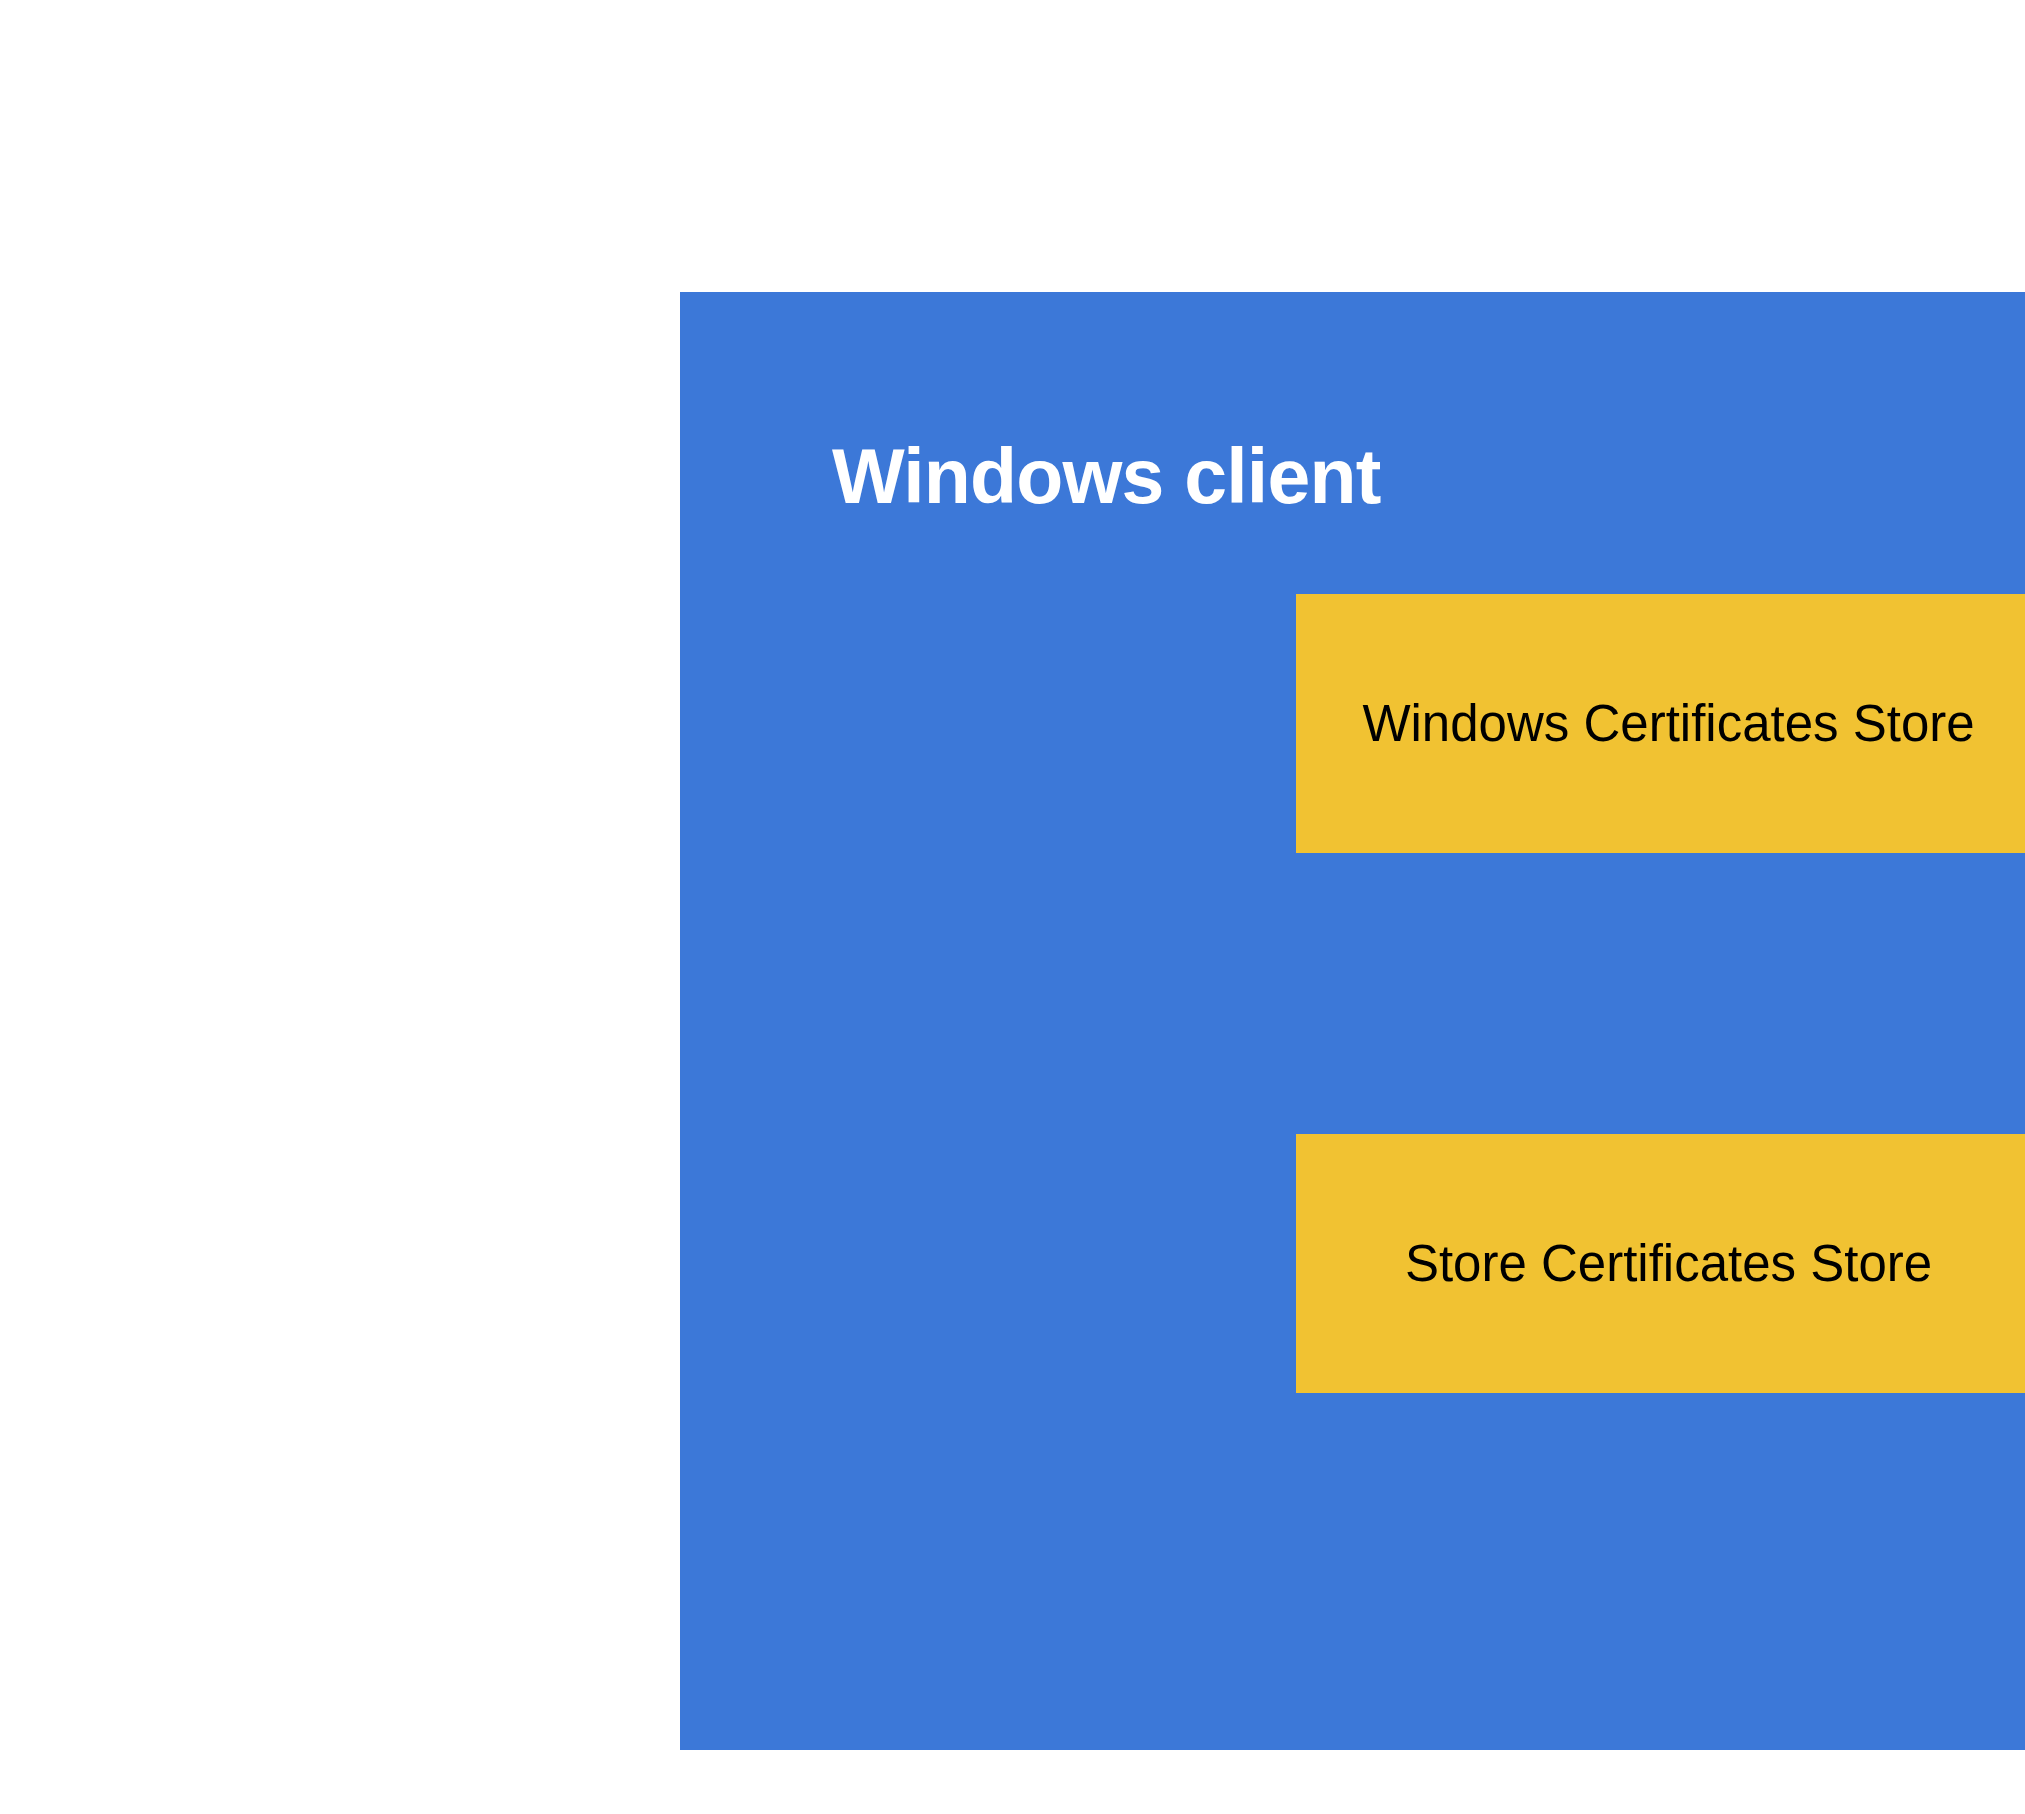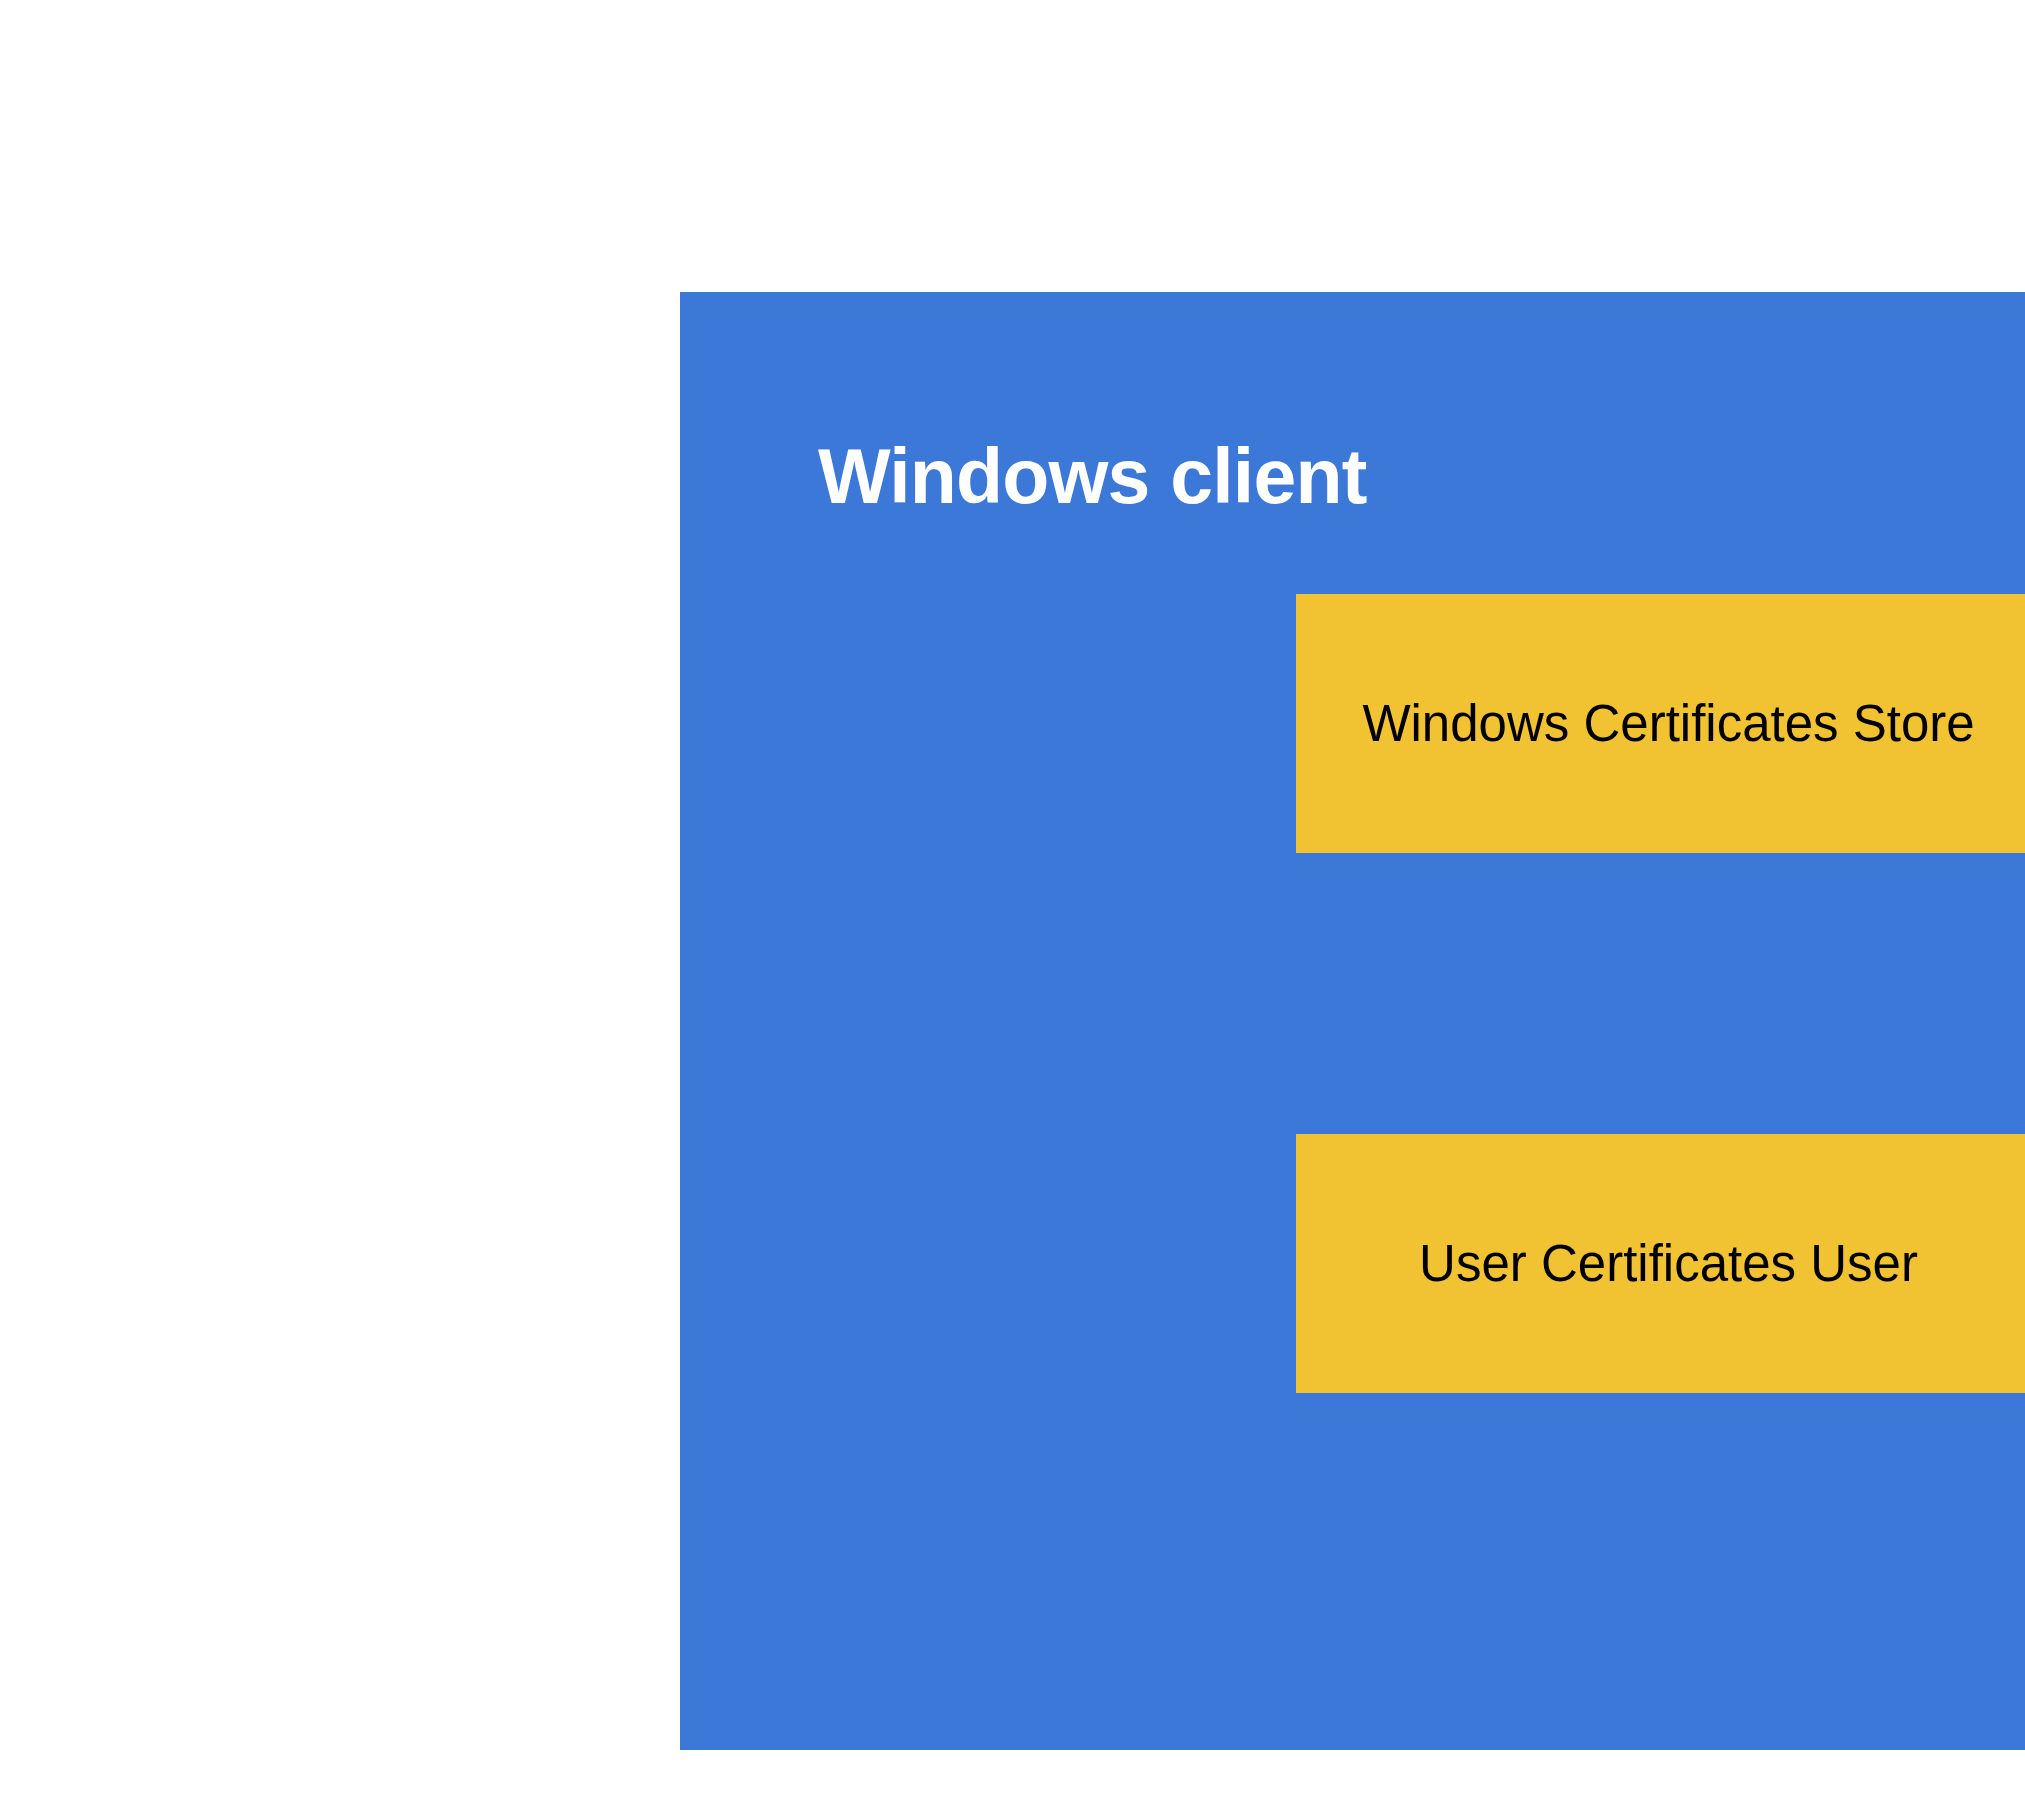--- a/index.html
+++ b/index.html
@@ -19,21 +19,21 @@
     position: absolute;
     left: 680px;
     top: 292px;
     width: 1458px;
     height: 1458px;
     background: #3C78D8;
     z-index: 0;
   }
   .container-title {
     position: absolute;
-    left: 138px;   
+    left: 152px;   
     top: 146px;
     color: #FFFFFF;
     font-size: 77px;
     font-weight: 700;
     line-height: 1;
     letter-spacing: -0.8px;
     white-space: pre;
   }
   .node {
     position: absolute;
@@ -64,17 +64,17 @@
 
   <div class="container-box">
     <div class="container-title">Windows client</div>
   </div>
 
   <div class="node store-node" id="system-store-node">
     <span class="label">Windows Certificates Store</span>
   </div>
 
   <div class="node store-node" id="user-store-node">
-    <span class="label">User Certificates User</span>
+    <span class="label">Store Certificates Store</span>
   </div>
 
 </div>
 
 
 </body></html>

